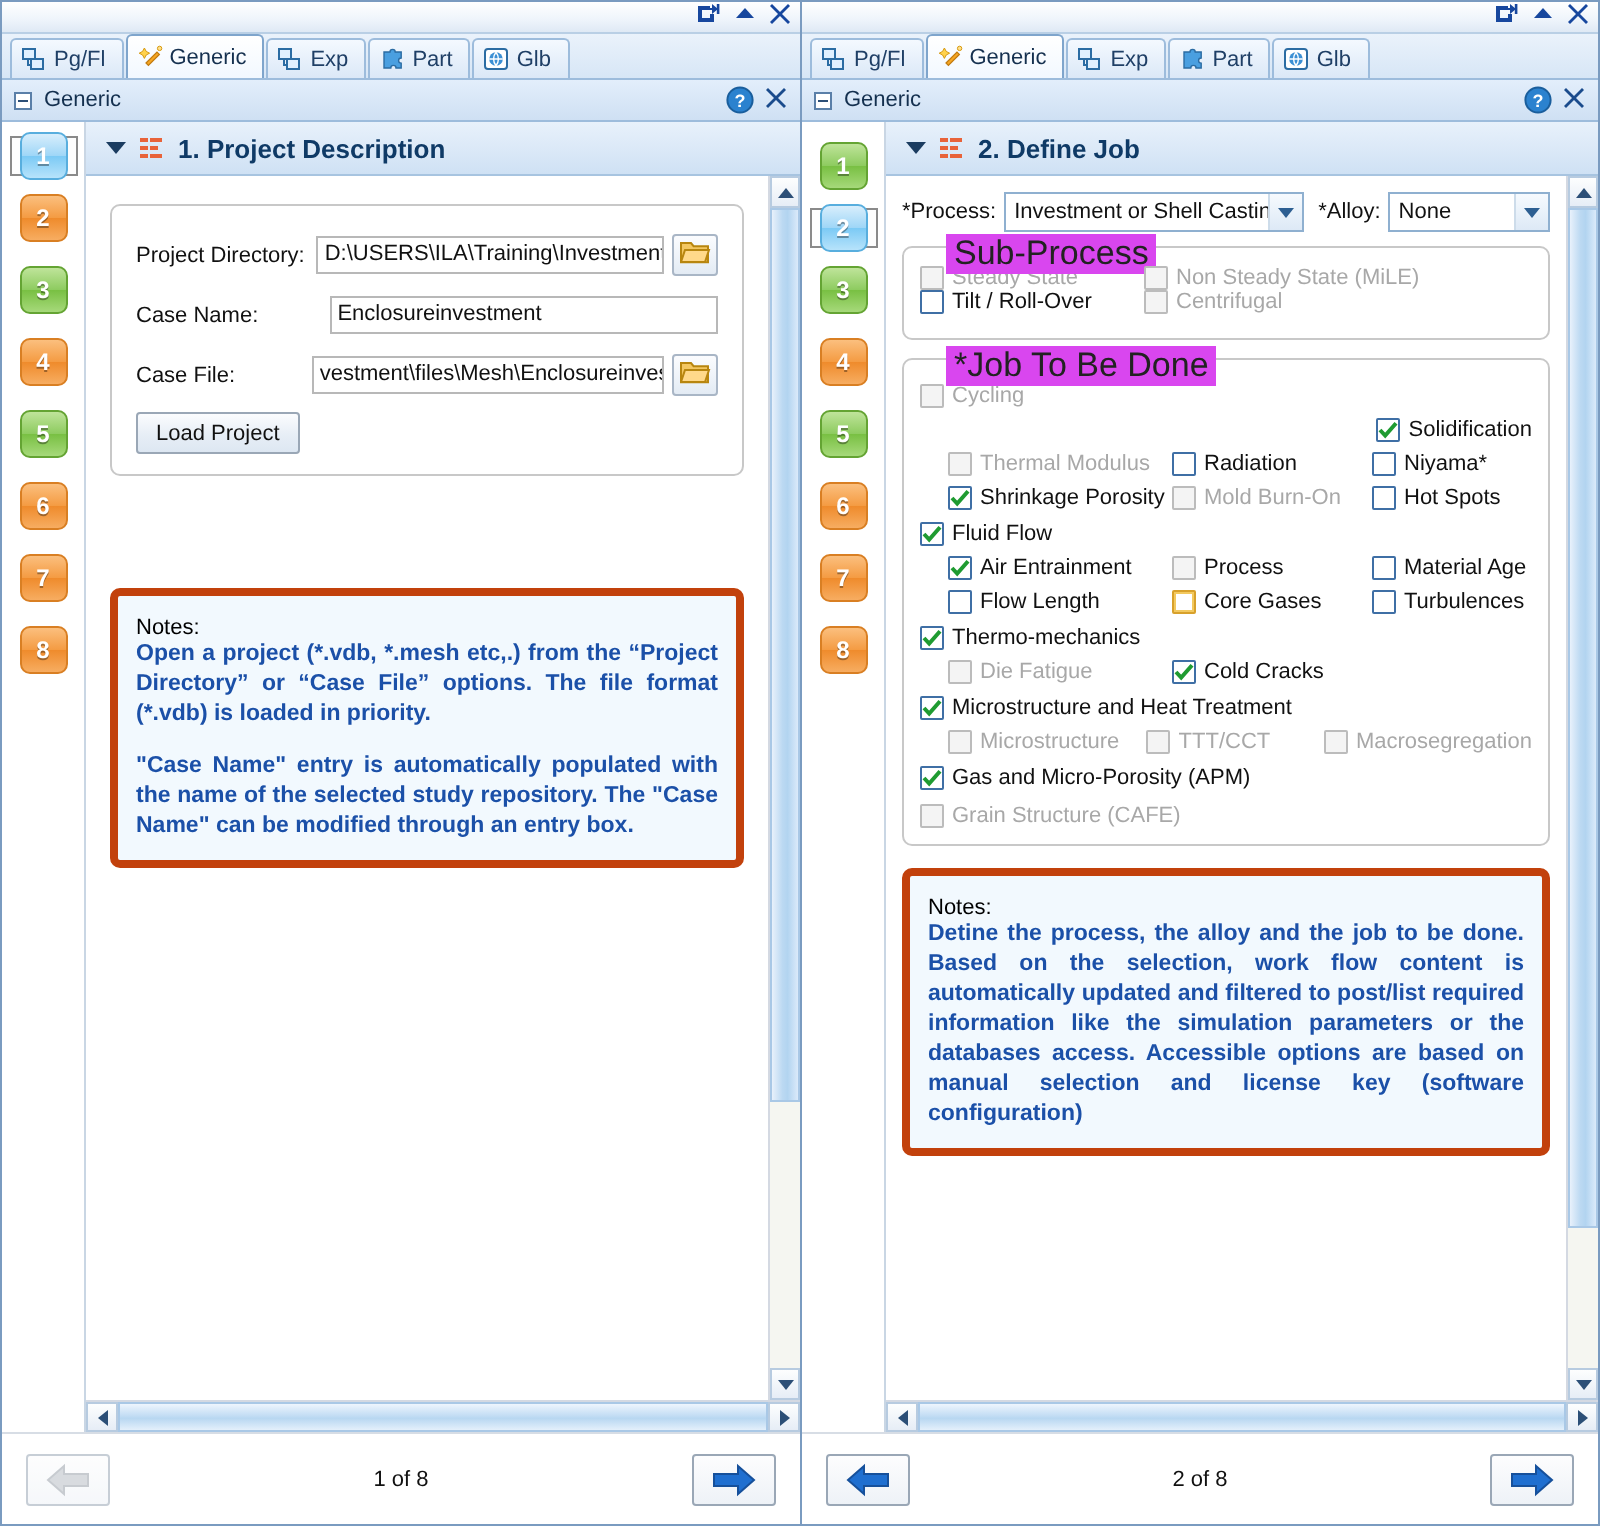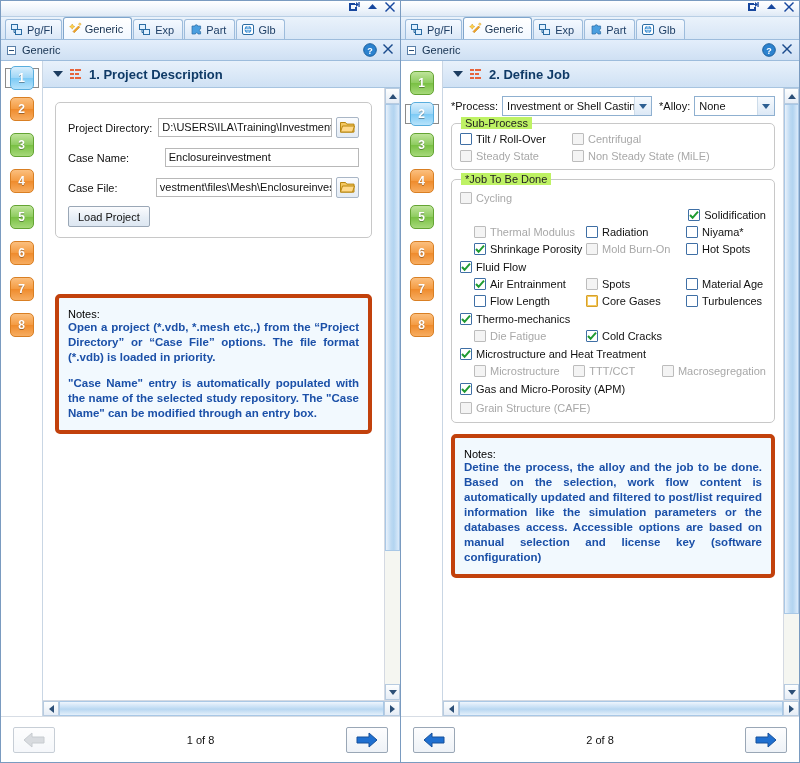--- a/index.html
+++ b/index.html
@@ -128,22 +128,22 @@
 
   
   .hsb { height: 16px; flex: none; display: flex; background: #f3f4ef; border-top: 1px solid #d4d9e2; }
   .hsbbtn { width: 16px; flex: none; background: linear-gradient(to bottom,#fdfefe,#e6edf6); border: 1px solid #b7cbe0; display: flex; align-items: center; justify-content: center; }
   .hsbtrack { flex: 1; position: relative; background: #f5f6f1; }
   .hsbthumb { position: absolute; top: 0; bottom: 0; left: 0; right: 0; background: linear-gradient(to bottom,#eef5fd,#c3ddf4 45%,#b8d7f1 55%,#e4f0fb); border: 1px solid #a9c8e6; }
 
   
   .gbox { position: relative; border: 1px solid #c8c8c8; border-radius: 5px; background: #ffffff; padding: 10px; }
   .gbox > .gcap {
-    position: absolute; top: -7px; left: 9px; background: #bef264;
-    padding: 0 4px; font-size: 11px; color: #222;
+    position: absolute; top: -7px; left: 21px; background: #d946ef;
+    padding: 0 4px; font-size: 17px; color: #222;
   }
 
   
   .frow { display: flex; align-items: center; margin-bottom: 10px; }
   .flabel { font-size: 11px; color: #111; white-space: nowrap; }
   .inp {
     height: 19px; border: 1px solid #b8b8b8; background: #ffffff;
     font-size: 11px; color: #111; padding: 0 3px; line-height: 17px;
     overflow: hidden; white-space: nowrap;
   }
@@ -598,38 +598,38 @@
                 <span class="sel" style="width:88px;">
                   <span class="selv">None</span>
                   <span class="selarrow">
                       <span class="chev"></span>
                     </span>
                 </span>
               </div>
 
               <div class="gbox" style="padding:9px 8px 7px 8px;">
                 <span class="gcap">Sub-Process</span>
+                <div class="cbrow">
+                  <span class="cbitem jcol1">
+                    <span class="cb dis"></span>
+                    <span class="cbl dis">Steady State</span>
+                  </span>
+                  <span class="cbitem">
+                    <span class="cb dis"></span>
+                    <span class="cbl dis">Non Steady State (MiLE)</span>
+                  </span>
+                </div>
                 <div class="cbrow" style="margin-bottom:5px;">
                   <span class="cbitem jcol1">
                     <span class="cb"></span>
                     <span class="cbl">Tilt / Roll-Over</span>
                   </span>
                   <span class="cbitem">
                     <span class="cb dis"></span>
                     <span class="cbl dis">Centrifugal</span>
-                  </span>
-                </div>
-                <div class="cbrow">
-                  <span class="cbitem jcol1">
-                    <span class="cb dis"></span>
-                    <span class="cbl dis">Steady State</span>
-                  </span>
-                  <span class="cbitem">
-                    <span class="cb dis"></span>
-                    <span class="cbl dis">Non Steady State (MiLE)</span>
                   </span>
                 </div>
               </div>
 
               <div class="gbox" style="margin-top:9px;padding:9px 8px 8px 8px;">
                 <span class="gcap">*Job To Be Done</span>
 
                 <div class="cbrow mt3">
                   <span class="cbitem">
                     <span class="cb dis"></span>
@@ -694,21 +694,21 @@
                   <span class="cbitem jcol1">
                     <span class="cb">
                         <svg width="10" height="10" viewBox="0 0 10 10">
                           <path d="M1 5l2.6 2.8L9 1.6" stroke="#1f9b31" stroke-width="2" fill="none"></path>
                         </svg>
                       </span>
                     <span class="cbl">Air Entrainment</span>
                   </span>
                   <span class="cbitem jcol2">
                     <span class="cb dis"></span>
-                    <span class="cbl">Spots</span>
+                    <span class="cbl">Process</span>
                   </span>
                   <span class="cbitem">
                     <span class="cb"></span>
                     <span class="cbl">Material Age</span>
                   </span>
                 </div>
                 <div class="cbrow indent mt3" style="margin-top:5px;">
                   <span class="cbitem jcol1">
                     <span class="cb"></span>
                     <span class="cbl">Flow Length</span>

